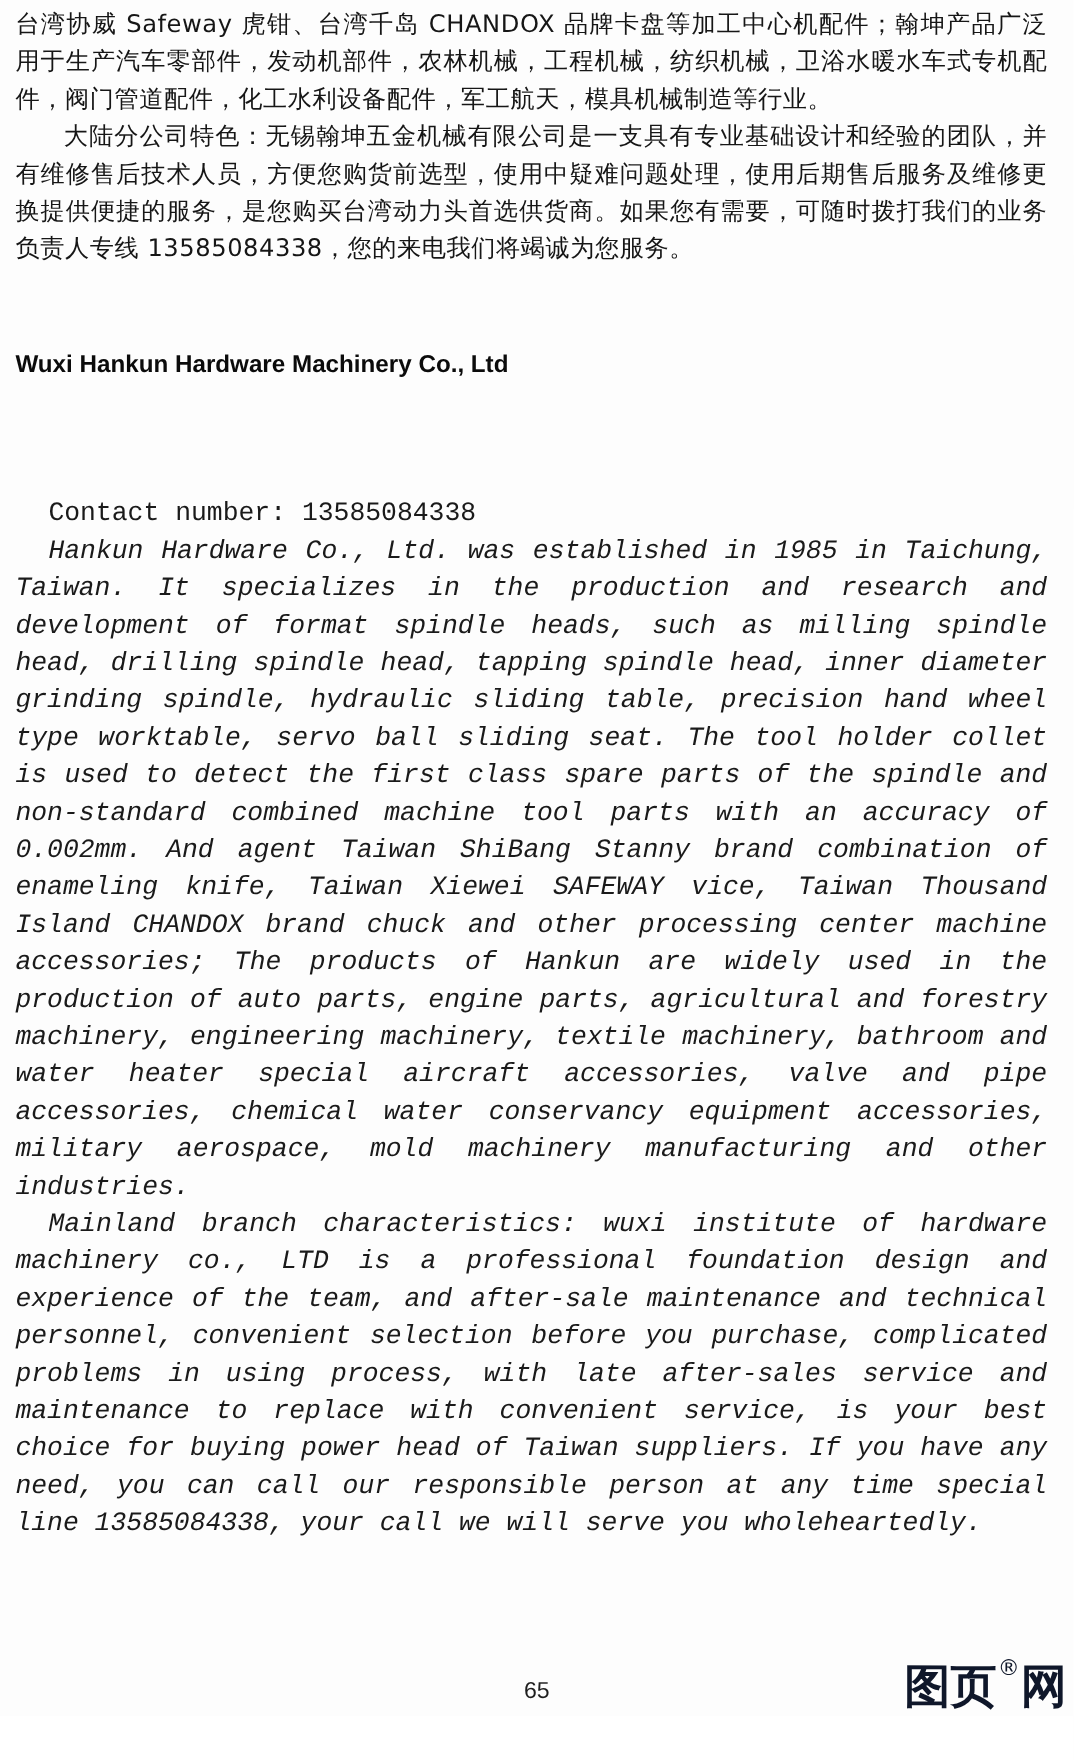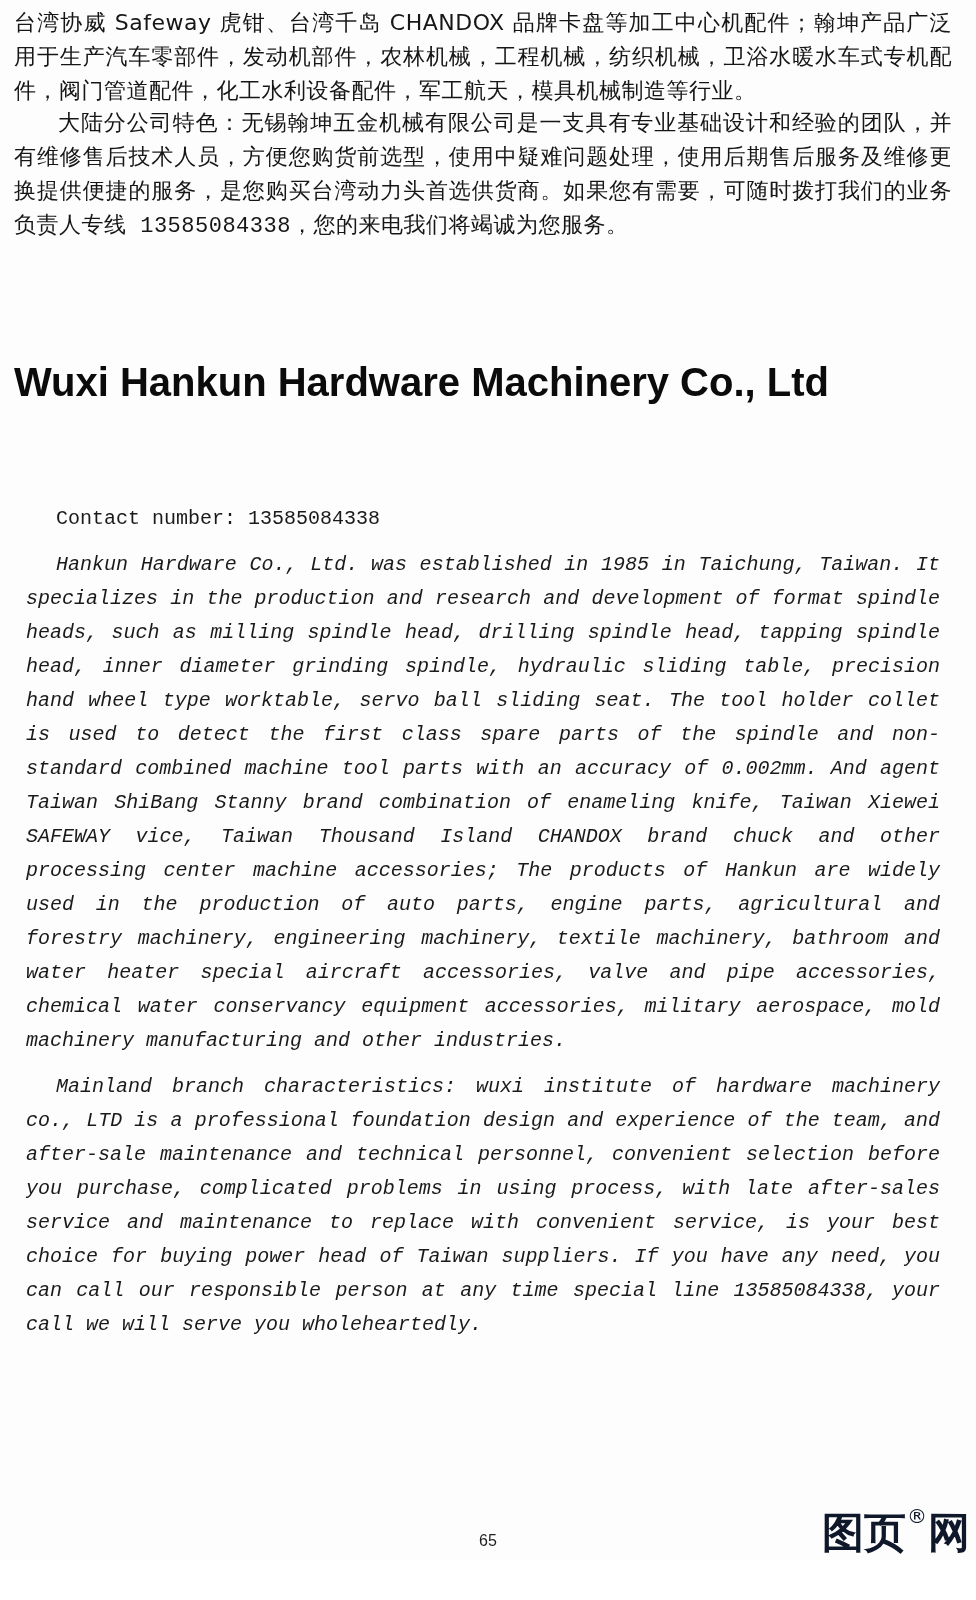--- a/index.html
+++ b/index.html
@@ -23,37 +23,36 @@
     margin: 0;
     font-family: "DejaVu Sans", sans-serif;
     font-size: 22px;
     line-height: 34px;
     color: #161616;
     text-align: justify;
     letter-spacing: 0.5px;
   }
   .cn-indent {
     text-indent: 44px;
-    font-family: Liberation Mono, monospace;
   }
   
   .heading {
-    margin: 120px 0 0 0;
+    margin: 69px 0 0 0;
     font-family: "Liberation Sans", sans-serif;
     font-weight: bold;
-    font-size: 40px;
+    font-size: 22px;
     line-height: 36px;
     color: #0b0b0b;
     letter-spacing: 0px;
   }
   
   .en-line, .en-para {
-    margin: 12px;
+    margin: 0;
     font-family: "Liberation Mono", "DejaVu Sans Mono", monospace;
-    font-size: 20px;
+    font-size: 24px;
     line-height: 34px;
     color: #1a1a1a;
   }
   .contact-line {
     margin-top: 102px;
     text-indent: 30px;
   }
   .en-para {
     text-align: justify;
     font-style: italic;
@@ -61,21 +60,21 @@
   .en-indent {
     text-indent: 30px;
   }
   .page-number {
     position: absolute;
     left: 0;
     right: 0;
     bottom: 10px;
     text-align: center;
     font-family: "Liberation Sans", sans-serif;
-    font-size: 16px;
+    font-size: 21px;
     color: #1f1f1f;
   }
   .watermark {
     position: absolute;
     right: 6px;
     bottom: 6px;
     font-family: "DejaVu Sans", sans-serif;
     font-weight: bold;
     font-size: 42px;
     line-height: 1;

